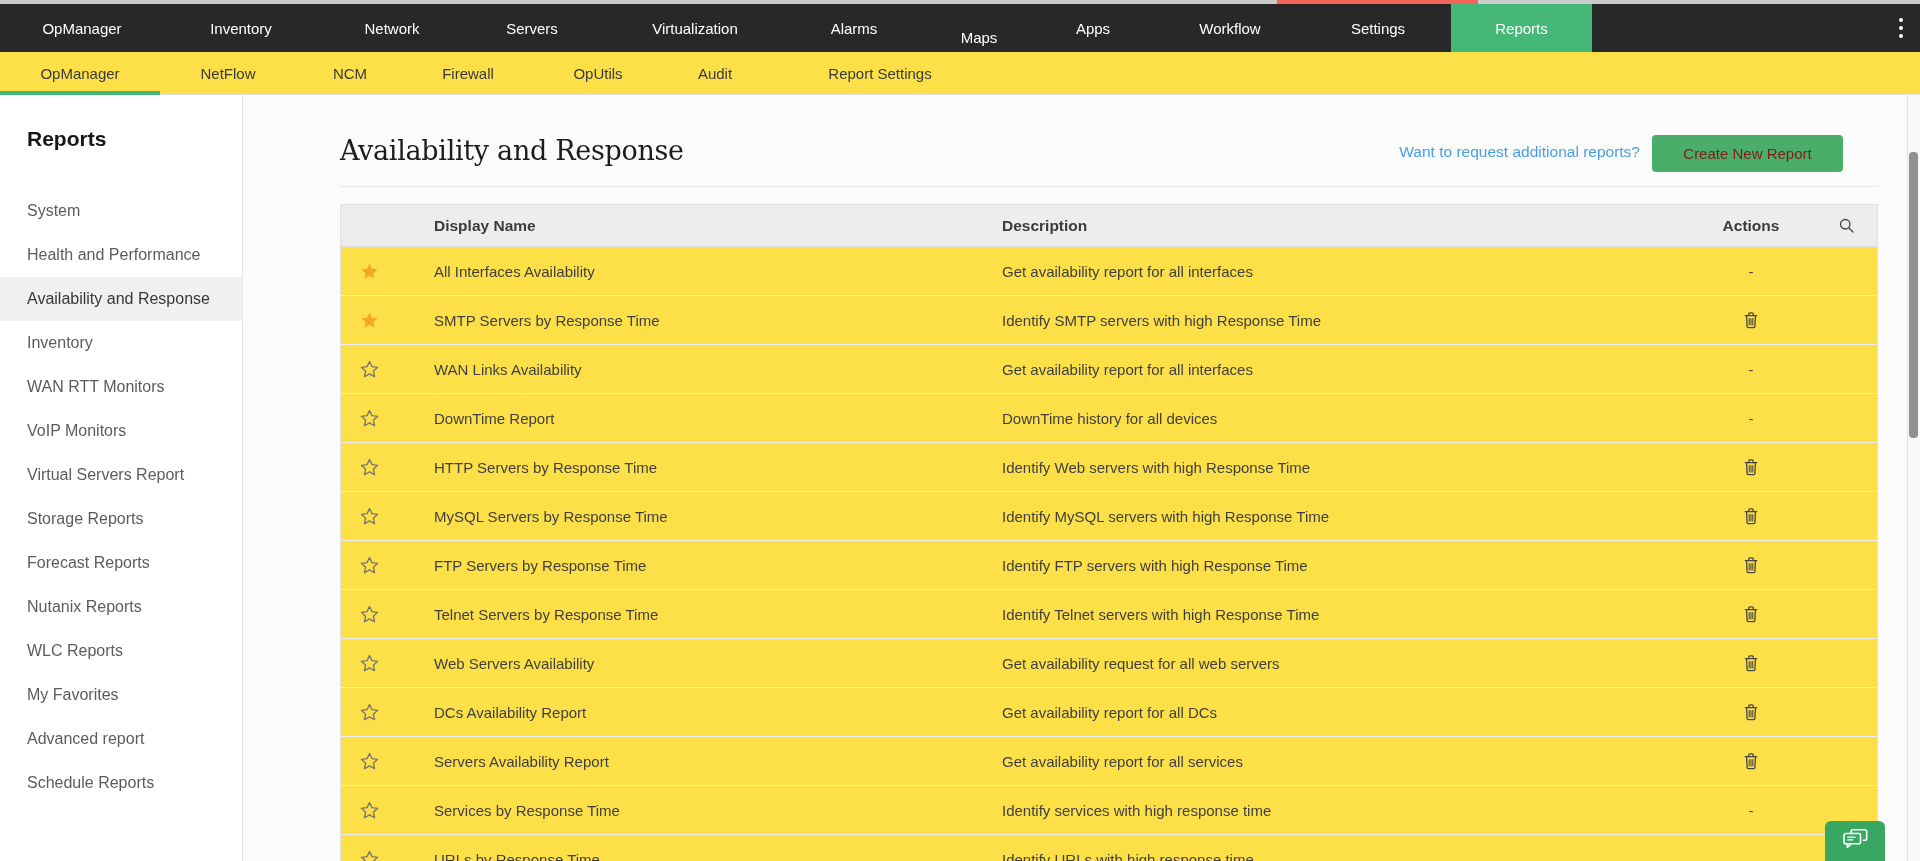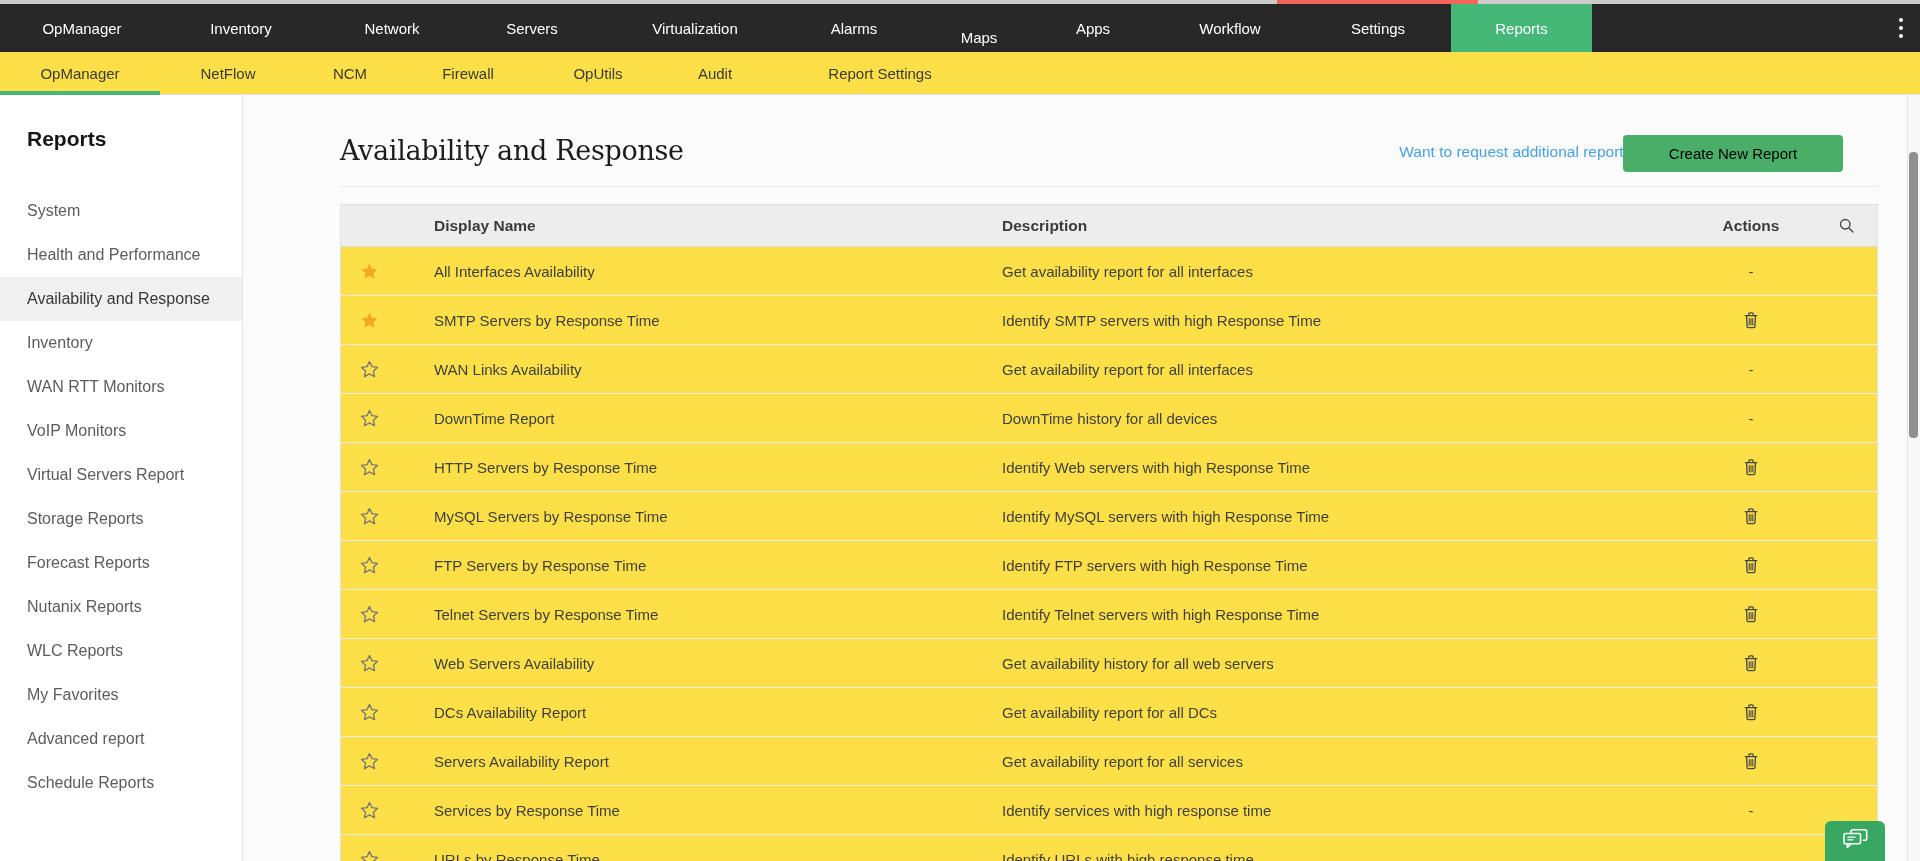--- a/index.html
+++ b/index.html
@@ -43,21 +43,21 @@
   .sidebar { position:absolute; top:95px; left:0; bottom:0; width:243px; background:#ffffff; border-right:1px solid #e5e5e5; }
   .sidebar-title { font-size:21px; font-weight:700; color:#161616; margin:32px 0 38px 27px; }
   .side-item { height:44px; line-height:44px; padding-left:27px; font-size:16px; color:#5c5c5c; cursor:pointer; white-space:nowrap; }
   .side-item.selected { background:#f0f0f0; color:#383838; }
 
   
   .content { position:absolute; top:95px; left:243px; right:13px; bottom:0; background:#fbfbfb; overflow:hidden; }
   .page-header { position:absolute; top:0; left:97px; right:29px; height:92px; border-bottom:1px solid #e7e7e7; }
   .page-title { position:absolute; left:0; top:40px; font-family:"DejaVu Serif", serif; font-weight:400; font-size:27px; color:#1c1c1c; letter-spacing:-0.3px; }
   .request-link { position:absolute; right:238px; top:48px; font-size:15.5px; color:var(--link-blue,#47a0e3); text-decoration:none; cursor:pointer; white-space:nowrap; }
-  .create-btn { position:absolute; right:35px; top:40px; width:220px; height:37px; background:var(--button-green,#4bae68); color:#000000; border:none; border-radius:4px; font-size:15px; font-family:inherit; cursor:pointer; }
+  .create-btn { position:absolute; right:35px; top:40px; width:191px; height:37px; background:var(--button-green,#4bae68); color:#7f1d1d; border:none; border-radius:4px; font-size:15px; font-family:inherit; cursor:pointer; }
 
   
   .report-table { position:absolute; top:109px; left:97px; right:29px; height:740px; background:#ffffff; border:1px solid #e2e2e2; border-bottom:none; }
   .thead { display:flex; height:42px; background:#ededed; border-bottom:1px solid #dcdcdc; font-size:15.5px; font-weight:600; color:#3b3b3b; }
   .trow { display:flex; height:49px; background:#fde047; border-bottom:1px solid #ededed; font-size:15px; color:#3f3f3f; }
   .col-star { flex:none; width:93px; display:flex; align-items:center; padding-left:19px; }
   .col-name { flex:none; width:568px; display:flex; align-items:center; }
   .col-desc { flex:1; display:flex; align-items:center; }
   .col-actions { flex:none; width:128px; display:flex; align-items:center; justify-content:center; }
   .col-search { flex:none; width:62px; display:flex; align-items:center; justify-content:center; }
@@ -324,21 +324,21 @@
   </div>
         <div class="trow">
     <div class="col-star">
       <span class="star outline">
         <svg viewBox="0 0 20 20" width="19" height="19">
           <path d="M10 1.6l2.6 5.4 5.9.7-4.4 4.1 1.2 5.8-5.3-3-5.3 3 1.2-5.8-4.4-4.1 5.9-.7z"></path>
         </svg>
       </span>
     </div>
     <div class="col-name cell-name">Web Servers Availability</div>
-    <div class="col-desc cell-desc">Get availability history for all web servers</div>
+    <div class="col-desc cell-desc">Get availability request for all web servers</div>
     <div class="col-actions">
 
       <button class="trash-btn">
         <svg viewBox="0 0 18 20" width="16" height="18" fill="none" stroke="#474747" stroke-width="1.5" stroke-linecap="round" stroke-linejoin="round">
           <path d="M2.5 5h13"></path>
           <path d="M6.5 5V3.2c0-.6.5-1.2 1.2-1.2h2.6c.7 0 1.2.6 1.2 1.2V5"></path>
           <path d="M4 5l.6 12.3c0 .7.6 1.2 1.3 1.2h6.2c.7 0 1.3-.5 1.3-1.2L14 5"></path>
           <path d="M7 8.3v7.2M9 8.3v7.2M11 8.3v7.2" stroke-width="1.2"></path>
         </svg>
       </button>

